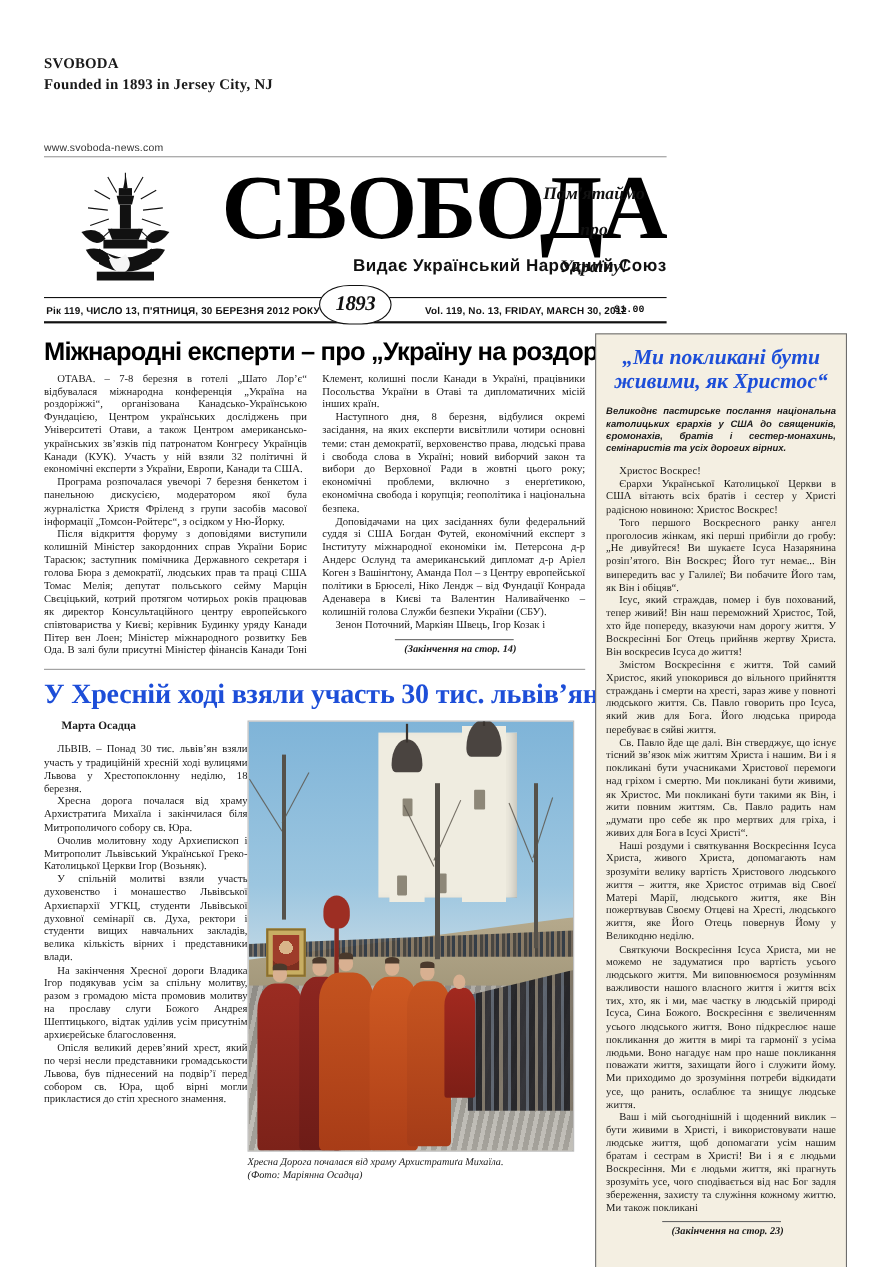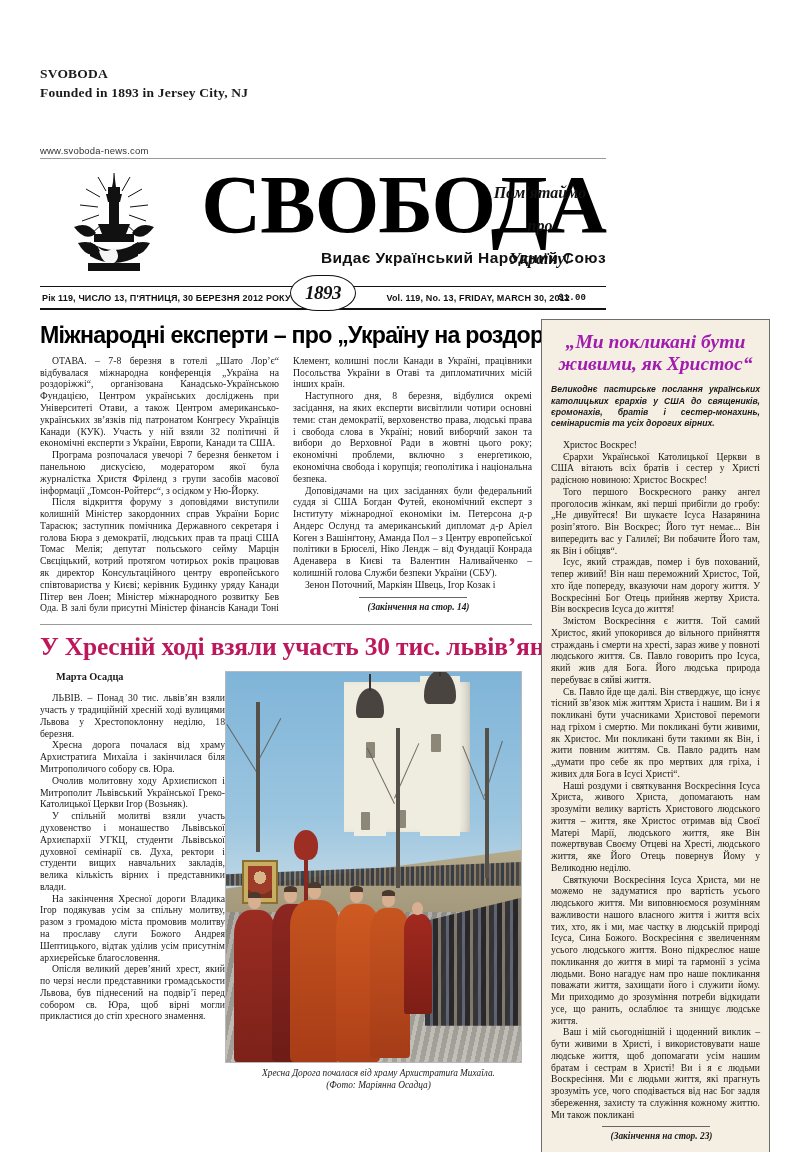--- a/index.html
+++ b/index.html
@@ -14,21 +14,21 @@
     color: #111111;
     overflow: hidden;
     position: relative;
   }
   .page {
     position: absolute;
     left: 0; top: 0;
     width: 646px;
     height: 1152px;
     box-sizing: border-box;
-    padding: 16px 40px;
+    padding: 0 40px;
   }
 
   
   .ident {
     padding-top: 48px;
     font-family: "Liberation Serif", serif;
     font-weight: bold;
     font-size: 13.5px;
     line-height: 1.42;
     letter-spacing: .2px;
@@ -206,21 +206,21 @@
   }
 
   
   h2.second {
     font-family: "Liberation Serif", serif;
     font-weight: bold;
     font-size: 25.5px;
     line-height: 1.05;
     letter-spacing: -0.2px;
     margin: 9px 0 10px 0;
-    color: #be185d;
+    color: #1d4ed8;
     white-space: nowrap;
   }
 
   .story2 {
     display: flex;
   }
   .story2 .col {
     width: 185px;
     flex: 0 0 185px;
   }
@@ -336,33 +336,32 @@
     border-radius: 50% 50% 40% 40%;
   }
 
   .caption {
     font-family: "Liberation Serif", serif;
     font-style: italic;
     font-size: 9.3px;
     line-height: 1.32;
     margin-top: 4px;
     color: #1a1a1a;
-    text-align: center;
   }
 
   
   h3.side-head {
     font-family: "Liberation Serif", serif;
     font-weight: bold;
     font-style: italic;
     font-size: 19.6px;
     line-height: 1.12;
     text-align: center;
     margin: 2px 0 9px 0;
-    color: #a21caf;
+    color: #1d4ed8;
   }
   .side-deck {
     font-family: "Liberation Sans", sans-serif;
     font-style: italic;
     font-weight: bold;
     font-size: 8.6px;
     line-height: 1.33;
     text-align: justify;
     margin-bottom: 9px;
     color: #1a1a1a;
@@ -544,21 +543,21 @@
       </div>
     </div>
 
     <div class="gutter"></div>
 
     <div class="right-zone">
       <h3 class="side-head">
         <span>„Ми покликані бути</span><br>
         <span>живими, як Христос“</span>
       </h3>
-      <div class="side-deck">Великоднє пастирське послання українських католицьких єрархів у США до священиків, єромонахів, братів і сестер-монахинь, семінаристів та усіх дорогих вірних.</div>
+      <div class="side-deck">Великоднє пастирське послання національна католицьких єрархів у США до священиків, єромонахів, братів і сестер-монахинь, семінаристів та усіх дорогих вірних.</div>
       <div class="side-body">
         <p>Христос Воскрес!</p>
         <p>Єрархи Української Католицької Церкви в США вітають всіх братів і сестер у Христі радісною новиною: Христос Воскрес!</p>
         <p>Того першого Воскресного ранку ангел проголосив жінкам, які перші прибігли до гробу: „Не дивуйтеся! Ви шукаєте Ісуса Назарянина розіп’ятого. Він Воскрес; Його тут немає... Він випередить вас у Галилеї; Ви побачите Його там, як Він і обіцяв“.</p>
         <p>Ісус, який страждав, помер і був похований, тепер живий! Він наш переможний Христос, Той, хто йде попереду, вказуючи нам дорогу життя. У Воскресінні Бог Отець прийняв жертву Христа. Він воскресив Ісуса до життя!</p>
         <p>Змістом Воскресіння є життя. Той самий Христос, який упокорився до вільного прийняття страждань і смерти на хресті, зараз живе у повноті людського життя. Св. Павло говорить про Ісуса, який жив для Бога. Його людська природа перебуває в сяйві життя.</p>
         <p>Св. Павло йде ще далі. Він стверджує, що існує тісний зв’язок між життям Христа і нашим. Ви і я покликані бути учасниками Христової перемоги над гріхом і смертю. Ми покликані бути живими, як Христос. Ми покликані бути такими як Він, і жити повним життям. Св. Павло радить нам „думати про себе як про мертвих для гріха, і живих для Бога в Ісусі Христі“.</p>
         <p>Наші роздуми і святкування Воскресіння Ісуса Христа, живого Христа, допомагають нам зрозуміти велику вартість Христового людського життя – життя, яке Христос отримав від Своєї Матері Марії, людського життя, яке Він пожертвував Своєму Отцеві на Хресті, людського життя, яке Його Отець повернув Йому у Великодню неділю.</p>
         <p>Святкуючи Воскресіння Ісуса Христа, ми не можемо не задуматися про вартість усього людського життя. Ми виповнюємося розумінням важливости нашого власного життя і життя всіх тих, хто, як і ми, має частку в людській природі Ісуса, Сина Божого. Воскресіння є звеличенням усього людського життя. Воно підкреслює наше покликання до життя в мирі та гармонії з усіма людьми. Воно нагадує нам про наше покликання поважати життя, захищати його і служити йому. Ми приходимо до зрозуміння потреби відкидати усе, що ранить, ослаблює та знищує людське життя.</p>
         <p>Ваш і мій сьогоднішній і щоденний виклик – бути живими в Христі, і використовувати наше людське життя, щоб допомагати усім нашим братам і сестрам в Христі! Ви і я є людьми Воскресіння. Ми є людьми життя, які прагнуть зрозуміть усе, чого сподівається від нас Бог задля збереження, захисту та служіння кожному життю. Ми також покликані</p>

